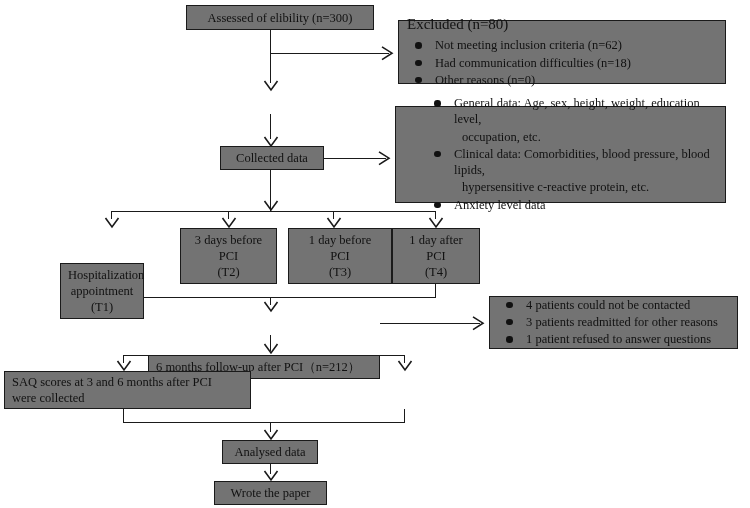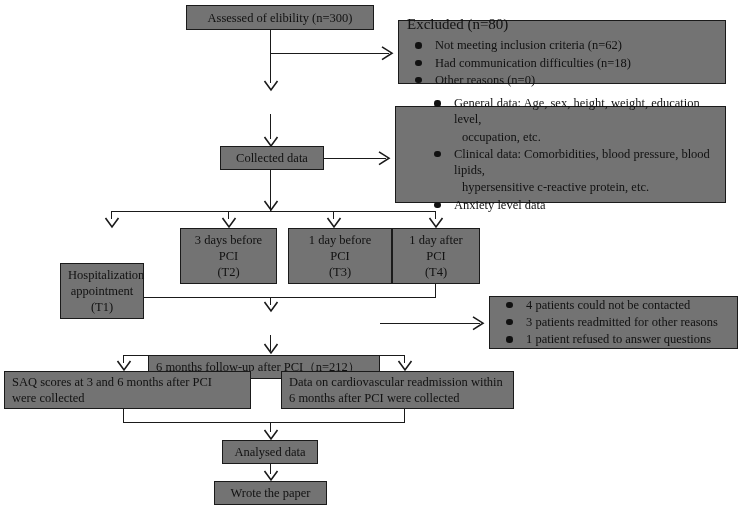--- a/index.html
+++ b/index.html
@@ -154,26 +154,20 @@
     </ul>
   </div>
 
   <div class="box left" style="left:4px; top:371px; width:247px; height:38px;">
     <div class="pad">
       <span class="line">SAQ scores at 3 and 6 months after PCI</span>
       <span class="line">were collected</span>
     </div>
   </div>
 
-  <div class="box left" style="left:281px; top:371px; width:233px; height:38px;">
-    <div class="pad">
-      <span class="line">Data on cardiovascular readmission within</span>
-      <span class="line">6 months after PCI were collected</span>
-    </div>
-  </div>
 
   <div class="box center" style="left:214px; top:481px; width:113px; height:24px;">
     <div class="pad">
         <span class="line">Wrote the paper</span>
       </div>
   </div>
 
   <div class="box center" style="left:222px; top:440px; width:96px; height:24px;">
     <div class="pad">
         <span class="line">Analysed data</span>

